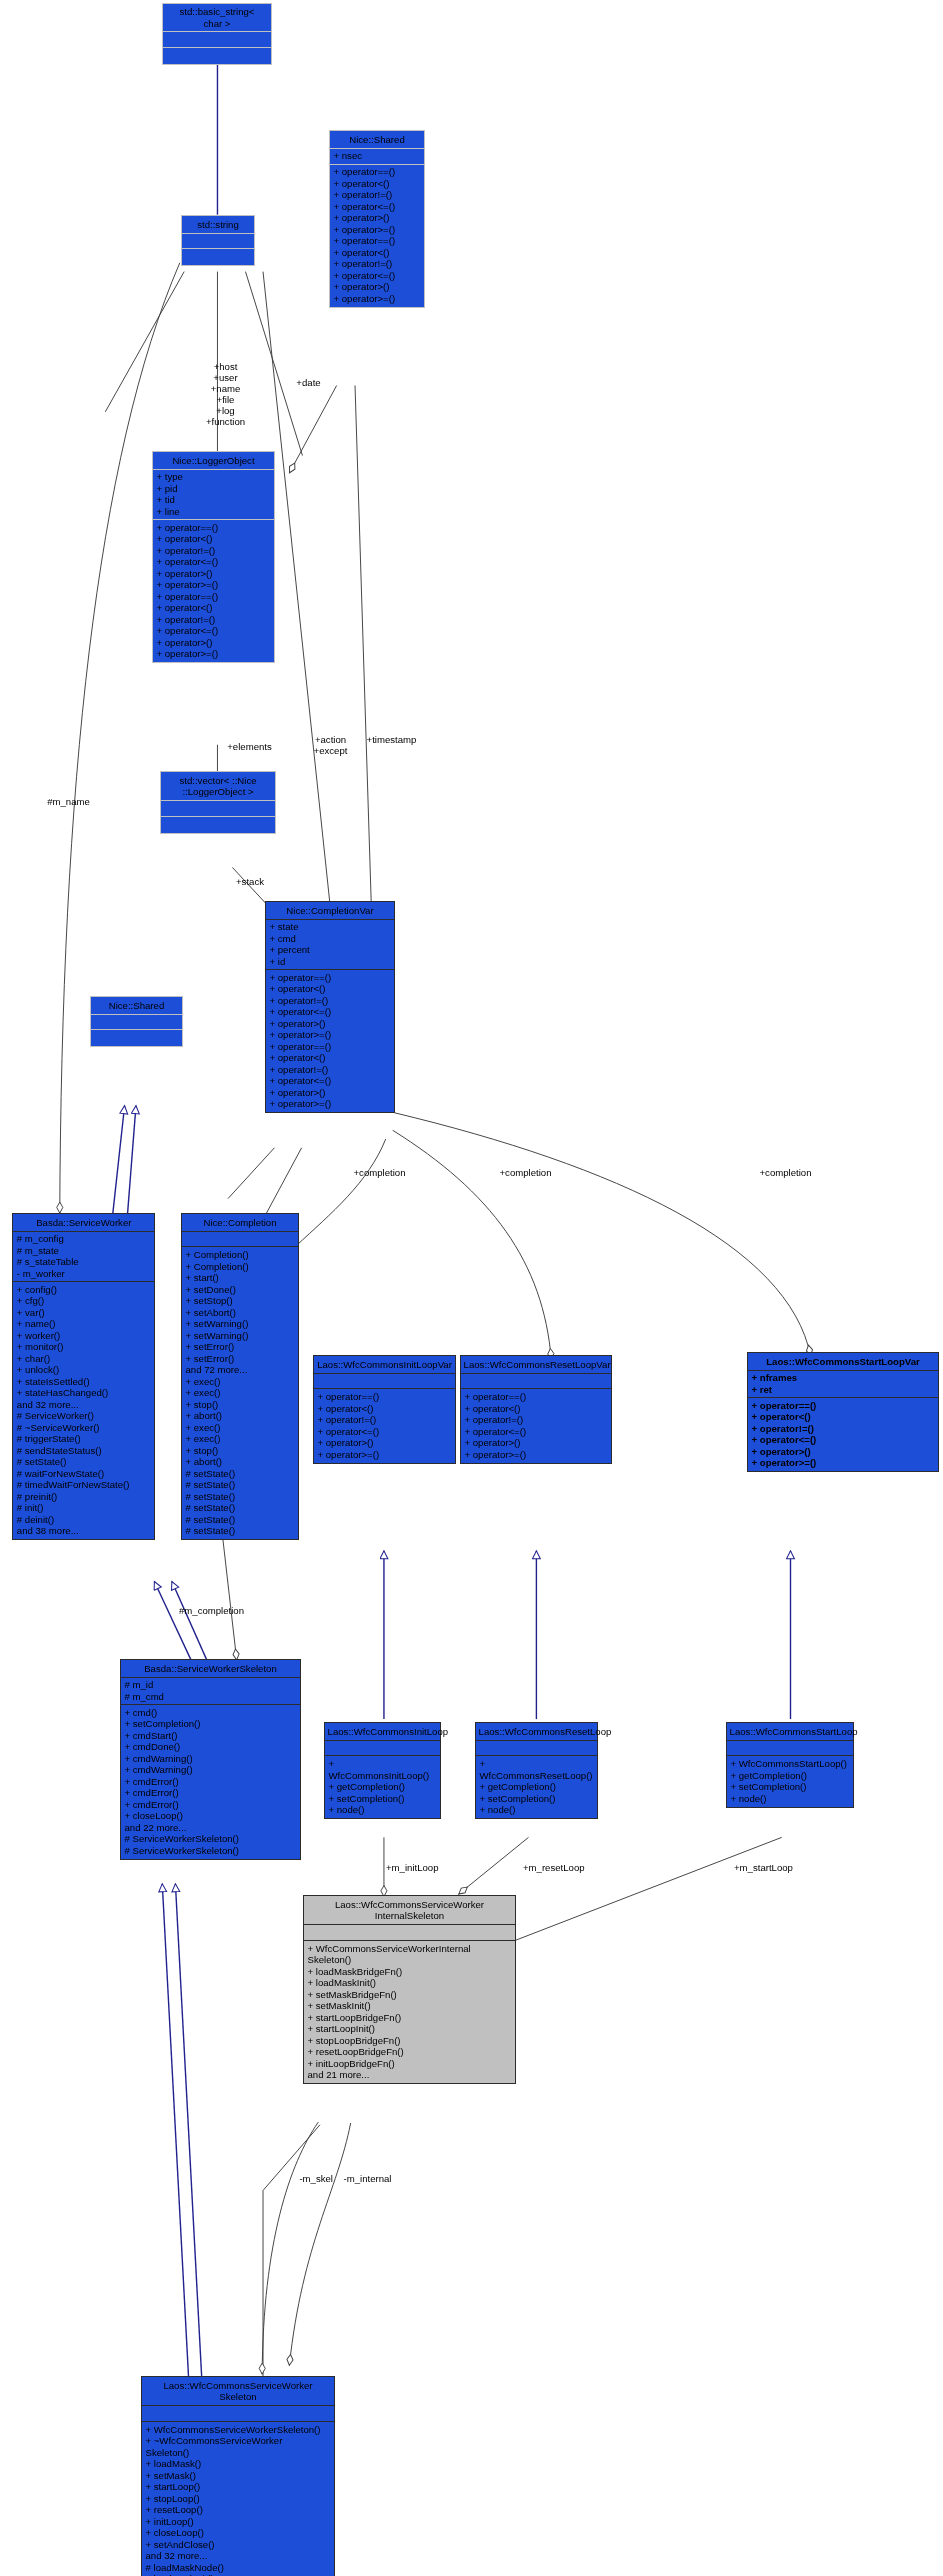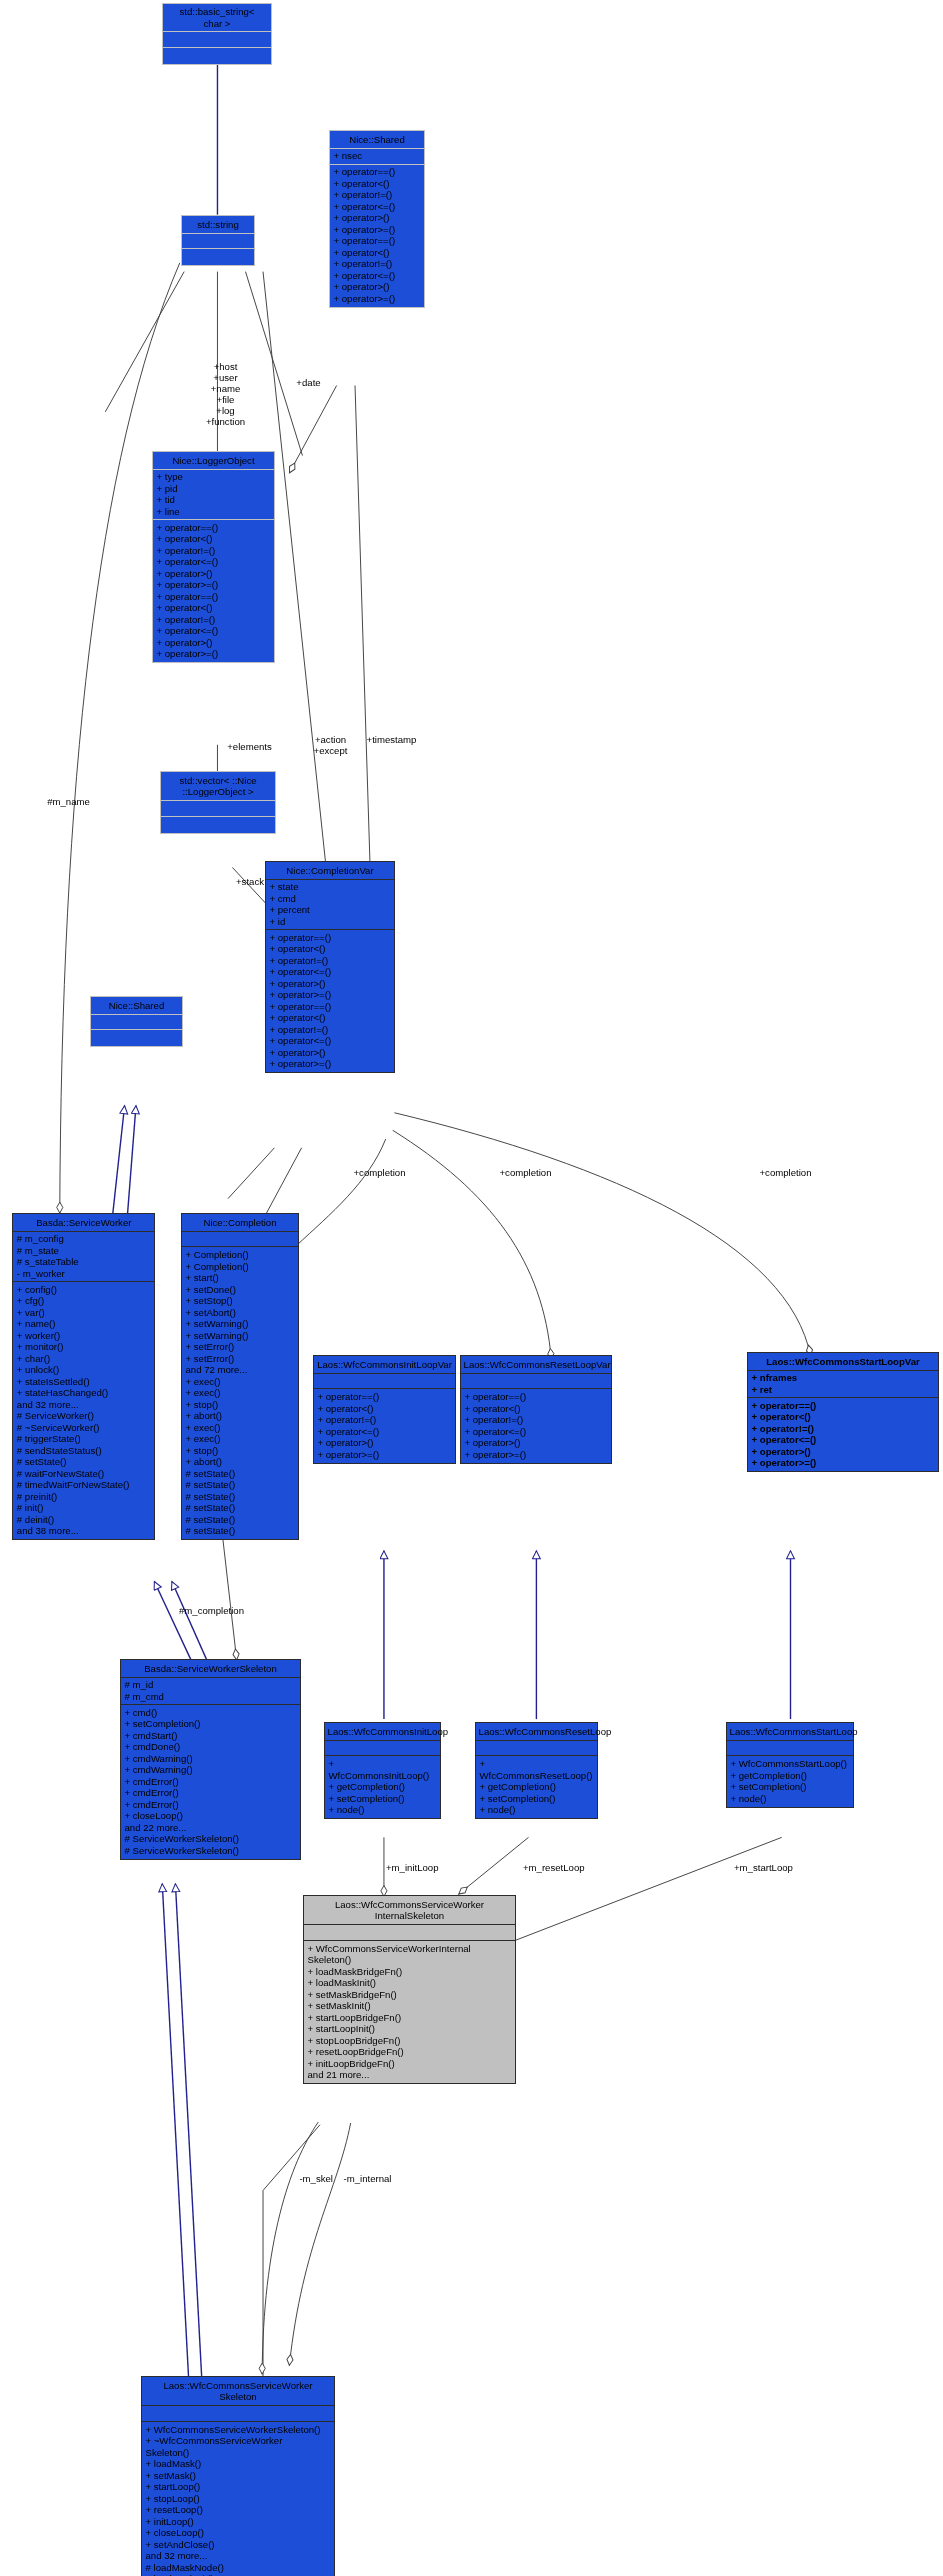--- a/index.html
+++ b/index.html
@@ -211,21 +211,21 @@
       </div>
   </div>
 
   <div class="node thin" style="left:160px; top:771px; width:116px;">
     <div class="title">std::vector&lt; ::Nice
 ::LoggerObject &gt;</div>
     <div class="attrs"></div>
     <div class="ops"></div>
   </div>
 
-  <div class="node bold" style="left:265px; top:861px; width:130px;">
+  <div class="node bold" style="left:265px; top:901px; width:130px;">
     <div class="title">Nice::CompletionVar</div>
     <div class="attrs">
         <div class="row">+ state</div>
         <div class="row">+ cmd</div>
         <div class="row">+ percent</div>
         <div class="row">+ id</div>
       </div>
     <div class="ops">
         <div class="row">+ operator==()</div>
         <div class="row">+ operator&lt;()</div>

